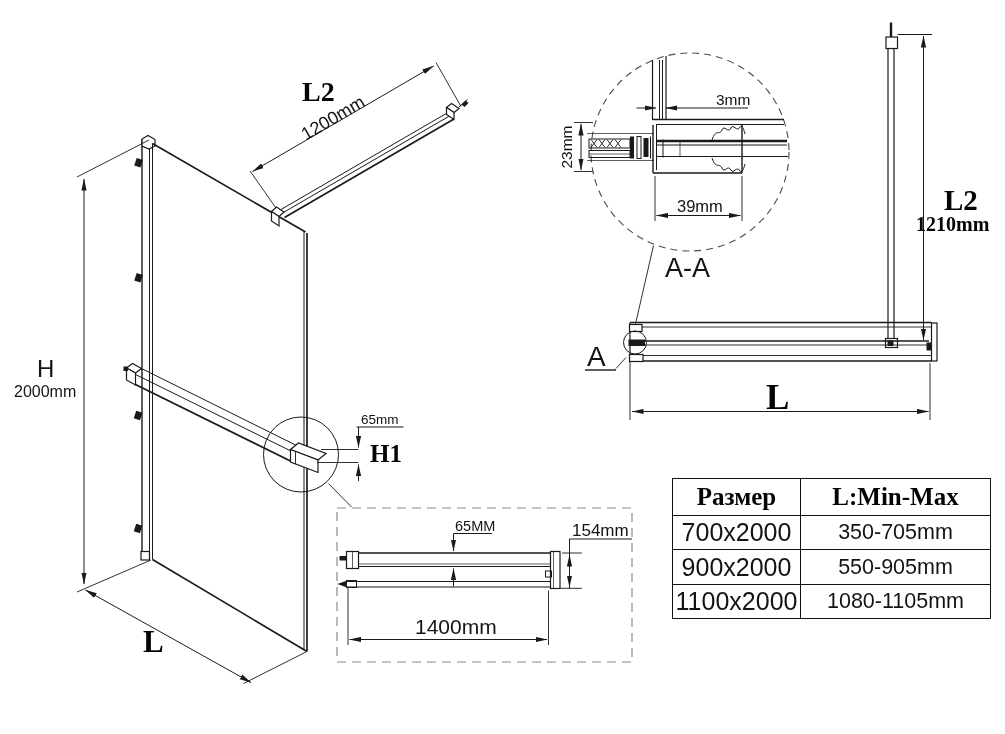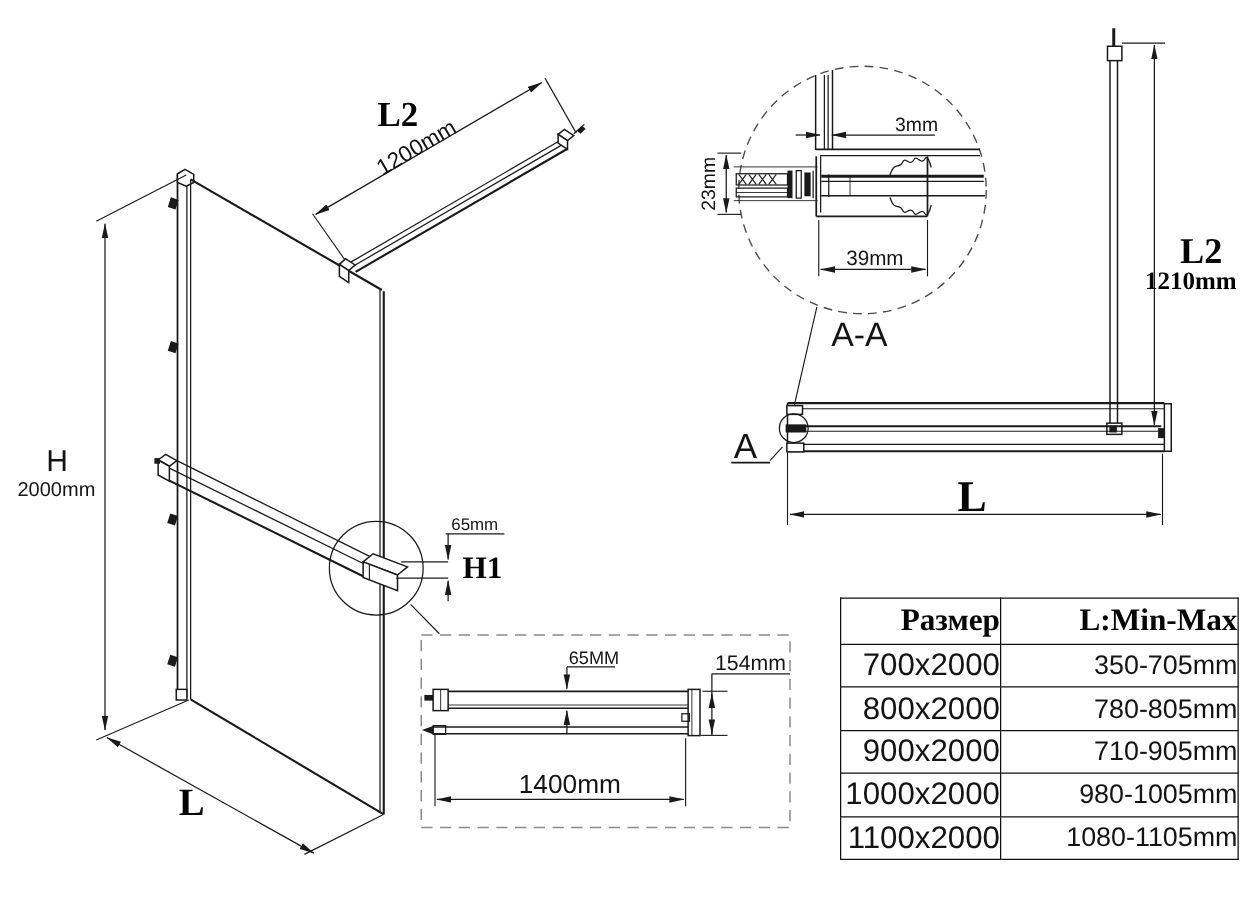--- a/index.html
+++ b/index.html
@@ -17,21 +17,21 @@
   .wf {fill:#ffffff;stroke:#1a1a1a;stroke-width:1.2}
   .blk{fill:#1a1a1a;stroke:none}
   .dash{stroke:#4a4a4a;stroke-width:1.1;fill:none;stroke-dasharray:7 5}
   .dashbox{stroke:#8a8a8a;stroke-width:1.2;fill:none;stroke-dasharray:9 6}
   
   .txs{font-family:"Liberation Sans",sans-serif;fill:#141414}
   .txb{font-family:"Liberation Serif",serif;font-weight:bold;fill:#050505}
   
   .size-table{position:absolute;left:672px;top:478px;width:316px;
       border-collapse:collapse;table-layout:fixed;background:#fff;}
-  .size-table td{border:1.6px solid #111;text-align:right;vertical-align:middle;
+  .size-table td{border:1.6px solid #111;text-align:center;vertical-align:middle;
       padding:0;color:#141414;}
   .size-table tr{height:34.4px;}
   .size-table tr.hdr{height:37px;}
   .size-table tr.hdr td{font-family:"Liberation Serif",serif;font-weight:bold;
       font-size:25px;color:#050505;}
   .size-table td.c1{width:127px;font-size:25px;}
   .size-table td.c2{width:189px;font-size:21.5px;}
 </style>
 </head>
 <body>
@@ -293,29 +293,21 @@
   <tbody>
     <tr class="hdr">
       <td class="c1">Размер</td>
       <td class="c2">L:Min-Max</td>
     </tr>
     <tr>
       <td class="c1">700x2000</td>
       <td class="c2">350-705mm</td>
     </tr>
     <tr>
-      <td class="c1">800x2000</td>
-      <td class="c2">780-805mm</td>
-    </tr>
-    <tr>
       <td class="c1">900x2000</td>
-      <td class="c2">710-905mm</td>
-    </tr>
-    <tr>
-      <td class="c1">1000x2000</td>
-      <td class="c2">980-1005mm</td>
+      <td class="c2">550-905mm</td>
     </tr>
     <tr>
       <td class="c1">1100x2000</td>
       <td class="c2">1080-1105mm</td>
     </tr>
   </tbody>
 </table>
 
 </body></html>

